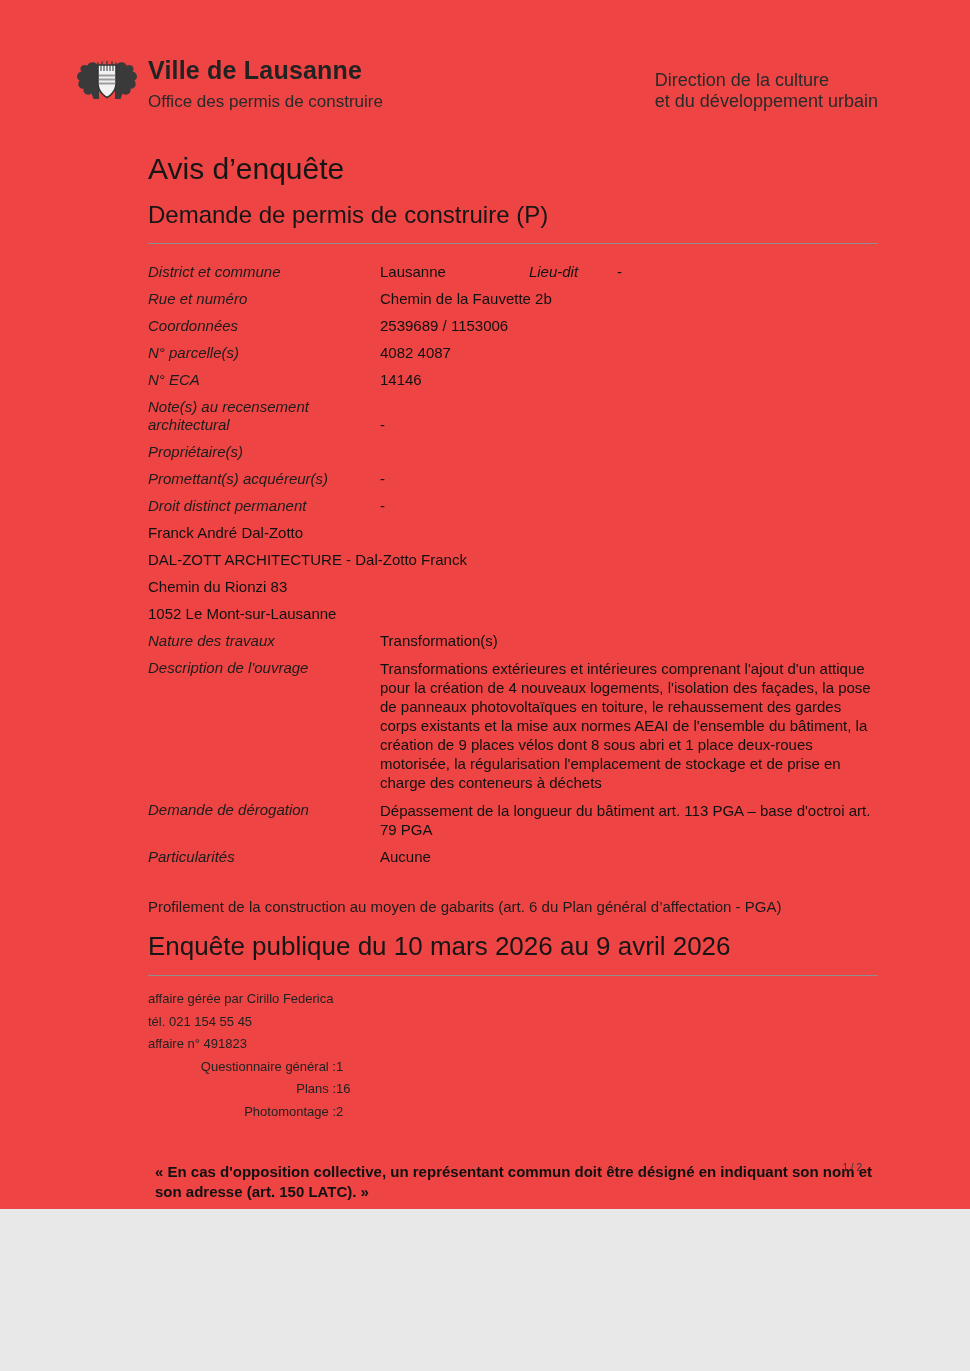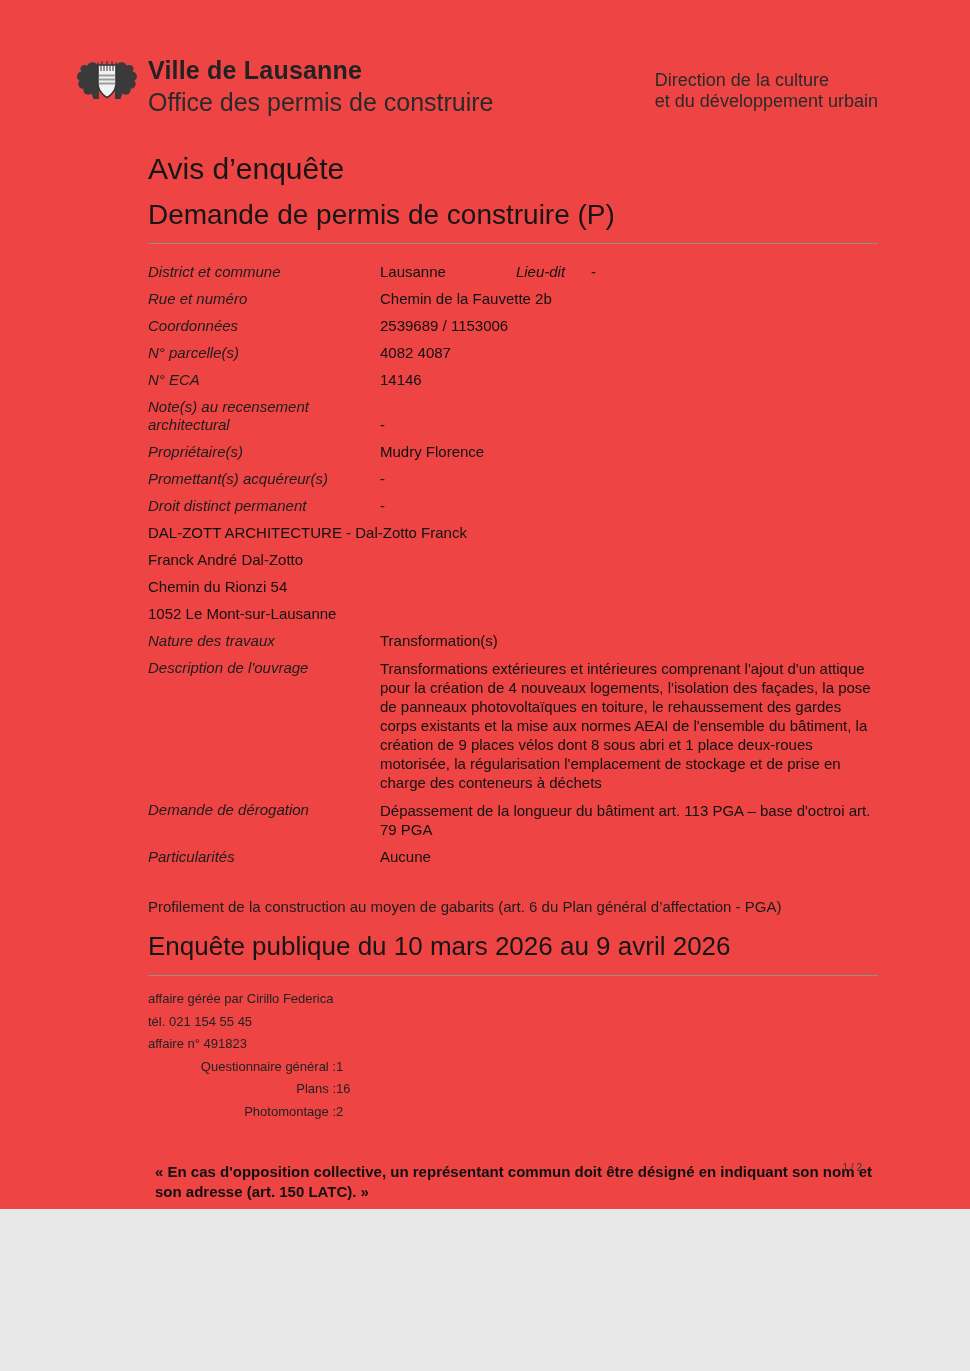--- a/index.html
+++ b/index.html
@@ -8,34 +8,34 @@
     font-family:"Liberation Sans","DejaVu Sans",sans-serif;color:#1c1c1c;
     margin:0 auto;box-sizing:border-box;overflow:hidden;
   }
   
   .header{display:flex;justify-content:space-between;align-items:flex-start;
     padding:56px 92px 0 74px;}
   .brand{display:flex;align-items:flex-start;}
   .brand-logo{margin-top:2px;flex-shrink:0;}
   .brand-text{margin-left:8px;}
   .brand-name{font-size:25px;font-weight:700;letter-spacing:0.2px;color:#222;line-height:28px;}
-  .brand-unit{font-size:25px;font-weight:400;color:#2a2a2a;margin-top:7px;line-height:22px;}
+  .brand-unit{font-size:17px;font-weight:400;color:#2a2a2a;margin-top:7px;line-height:22px;}
   .direction{font-size:18px;line-height:21px;color:#2a2a2a;padding-top:14px;}
   
   .content{margin:0 92px 0 148px;width:730px;box-sizing:border-box;}
   .doc-title{font-size:30px;font-weight:400;color:#161616;margin-top:38px;line-height:34px;}
-  .doc-subtitle{font-size:28px;font-weight:400;color:#161616;margin-top:15px;line-height:28px;}
+  .doc-subtitle{font-size:24px;font-weight:400;color:#161616;margin-top:15px;line-height:28px;}
   .rule{border:none;border-top:1px solid #8f8f8f;margin:14px 0 0 0;height:0;}
   
   .details{margin-top:19px;font-size:15px;}
   .d-row{display:flex;margin-bottom:9px;line-height:18px;}
   .d-row.align-bottom{align-items:flex-end;}
   .d-label{width:232px;flex-shrink:0;font-style:italic;color:#1c1c1c;}
   .d-value{flex:1;color:#111;}
-  .d-inline{display:flex;}
+  .d-inline{display:flex;gap:13px;}
   .d-extra-label{font-style:italic;margin-left:70px;}
   .d-extra-value{margin-left:26px;}
   .d-line{margin-bottom:9px;}
   .d-line:last-child{margin-bottom:0;}
   .d-paragraph{line-height:19px;}
   
   .gabarits{font-size:15px;margin-top:31px;line-height:19px;color:#1c1c1c;}
   .enquete-heading{font-size:26px;font-weight:400;color:#161616;margin-top:15px;line-height:30px;}
   .case-info{margin-top:15px;font-size:13px;line-height:16px;color:#222;}
   .ci-line{margin-bottom:6.5px;}
@@ -110,38 +110,37 @@
         <div class="d-value">14146</div>
       </div>
 
       <div class="d-row align-bottom">
         <div class="d-label">Note(s) au recensement architectural</div>
         <div class="d-value">-</div>
       </div>
 
       <div class="d-row">
         <div class="d-label">Propriétaire(s)</div>
-        <div class="d-value">Mudry Florence</div>
       </div>
 
       <div class="d-row">
         <div class="d-label">Promettant(s) acquéreur(s)</div>
         <div class="d-value">-</div>
       </div>
 
       <div class="d-row">
         <div class="d-label">Droit distinct permanent</div>
         <div class="d-value">-</div>
       </div>
 
       <div class="d-row">
         <div class="d-value">
+          <div class="d-line">Franck André Dal-Zotto</div>
           <div class="d-line">DAL-ZOTT ARCHITECTURE - Dal-Zotto Franck</div>
-          <div class="d-line">Franck André Dal-Zotto</div>
-          <div class="d-line">Chemin du Rionzi 54</div>
+          <div class="d-line">Chemin du Rionzi 83</div>
           <div class="d-line">1052 Le Mont-sur-Lausanne</div>
         </div>
       </div>
 
       <div class="d-row">
         <div class="d-label">Nature des travaux</div>
         <div class="d-value">Transformation(s)</div>
       </div>
 
       <div class="d-row">

